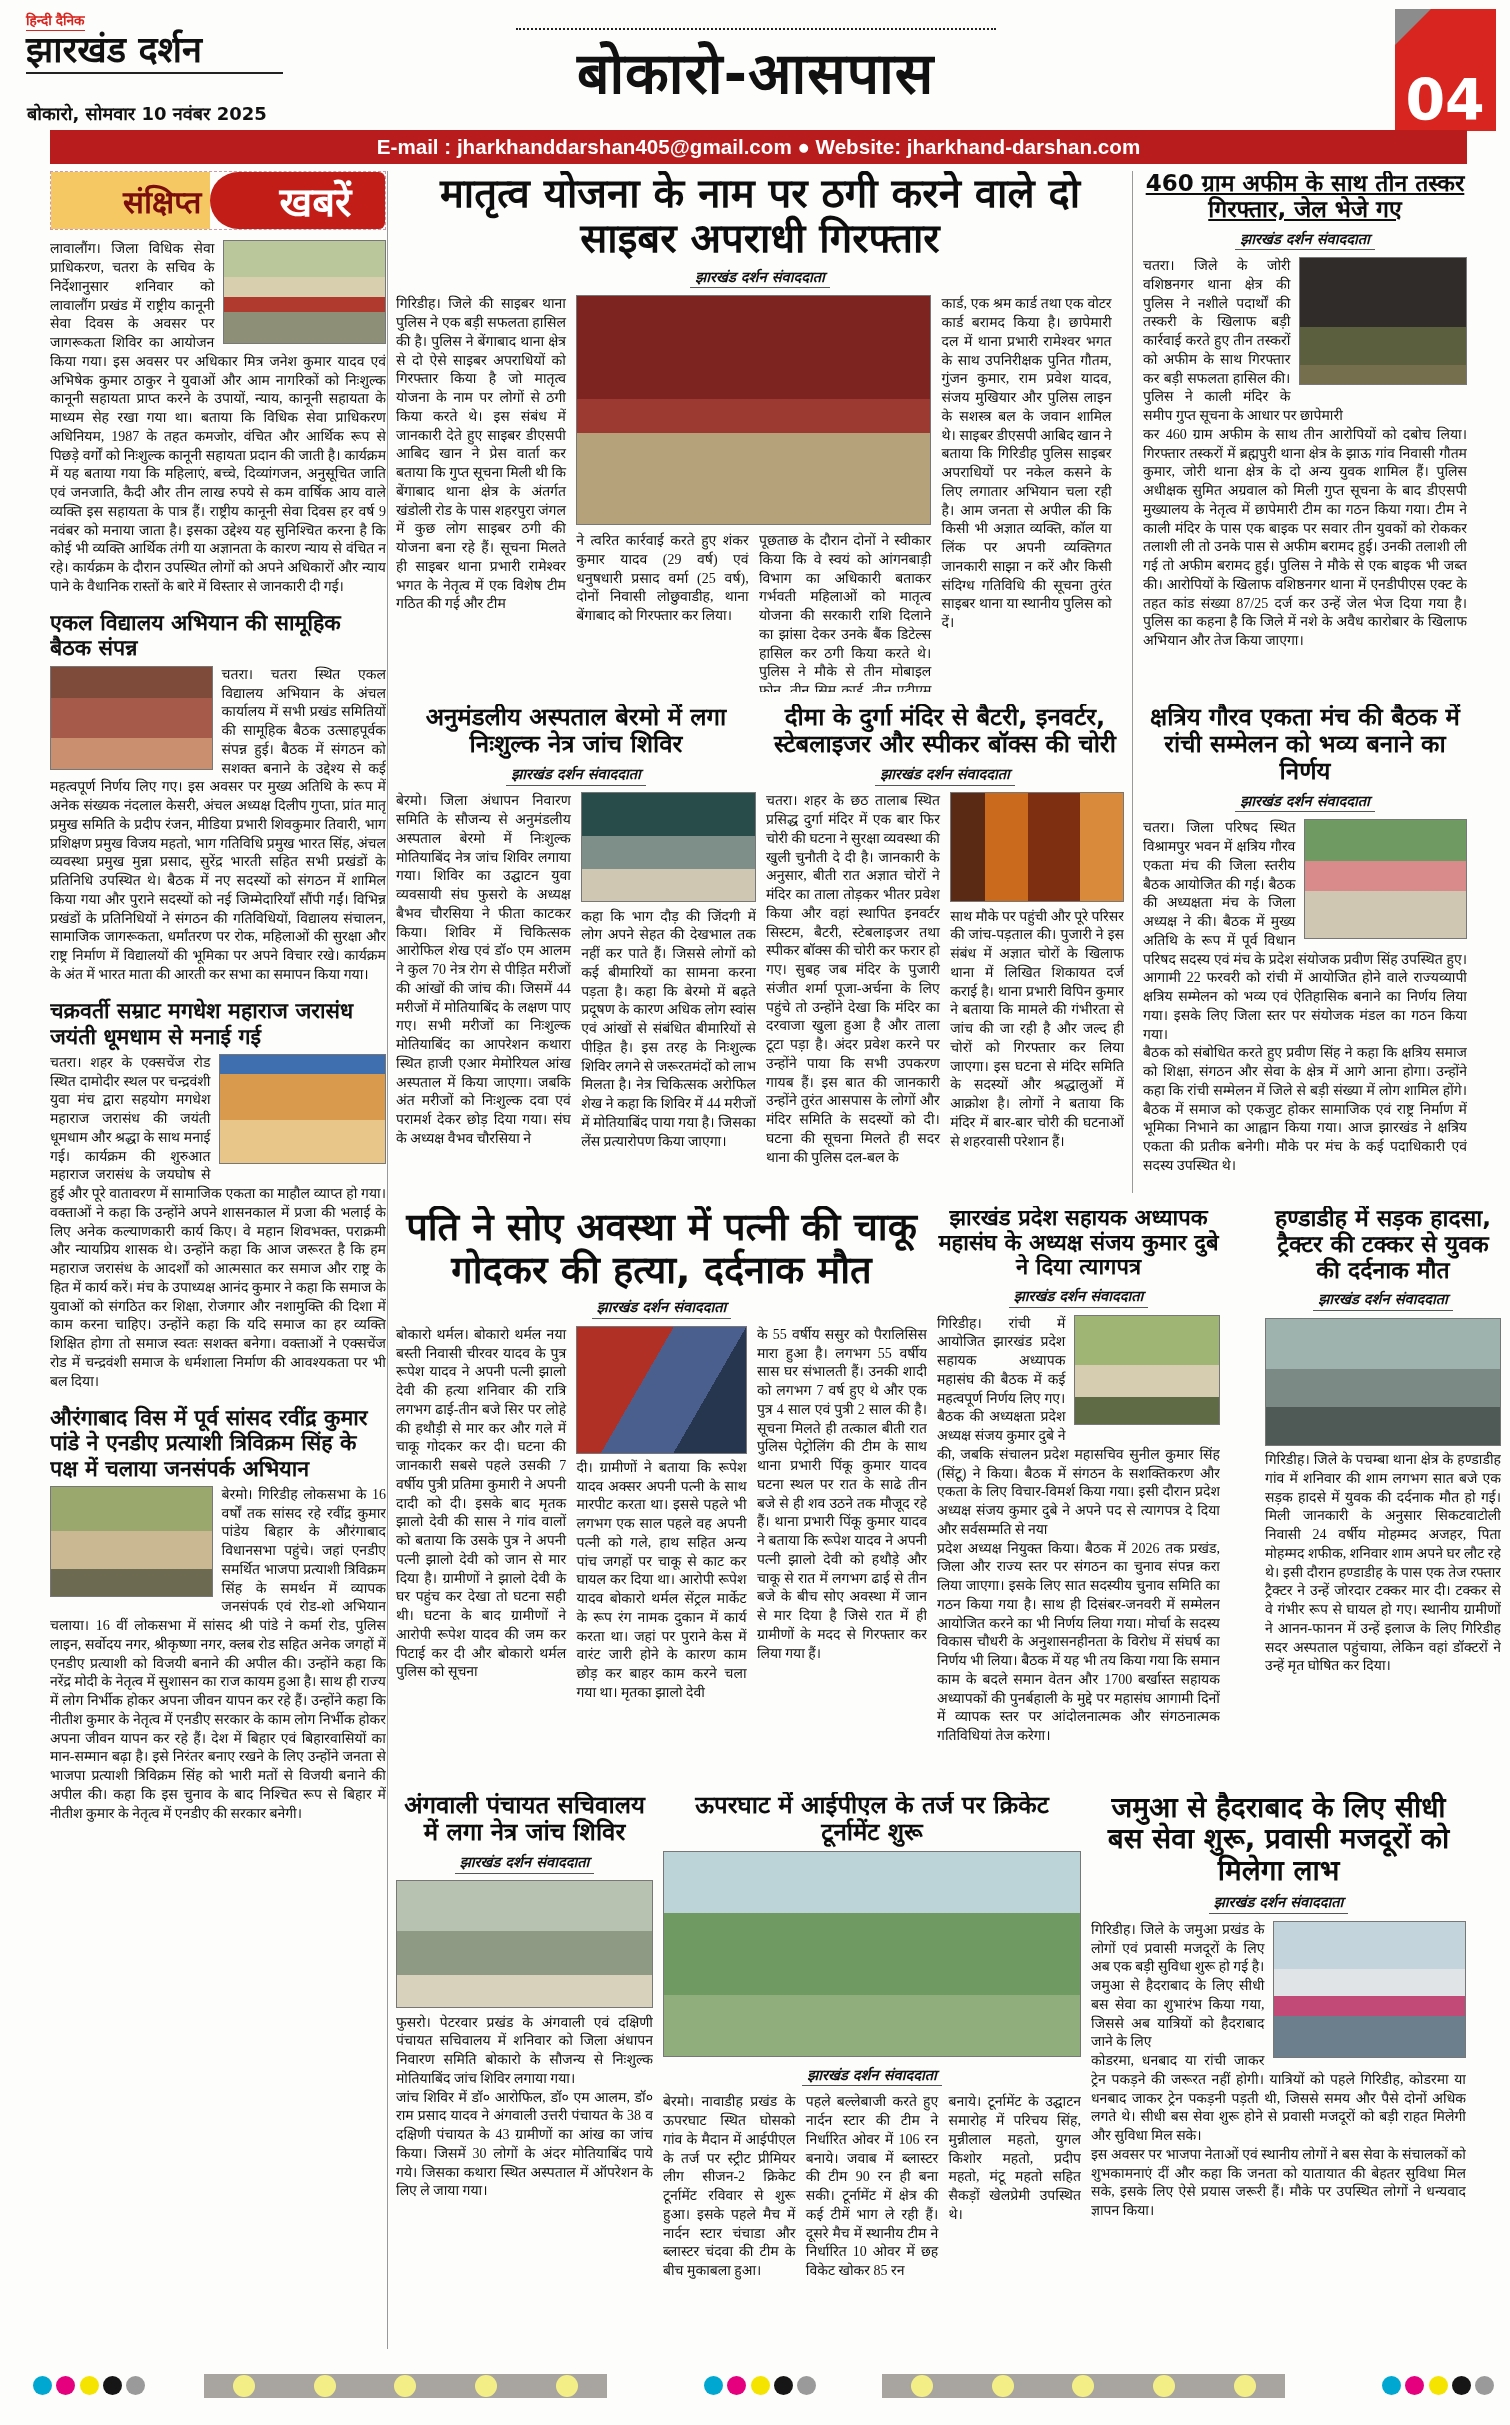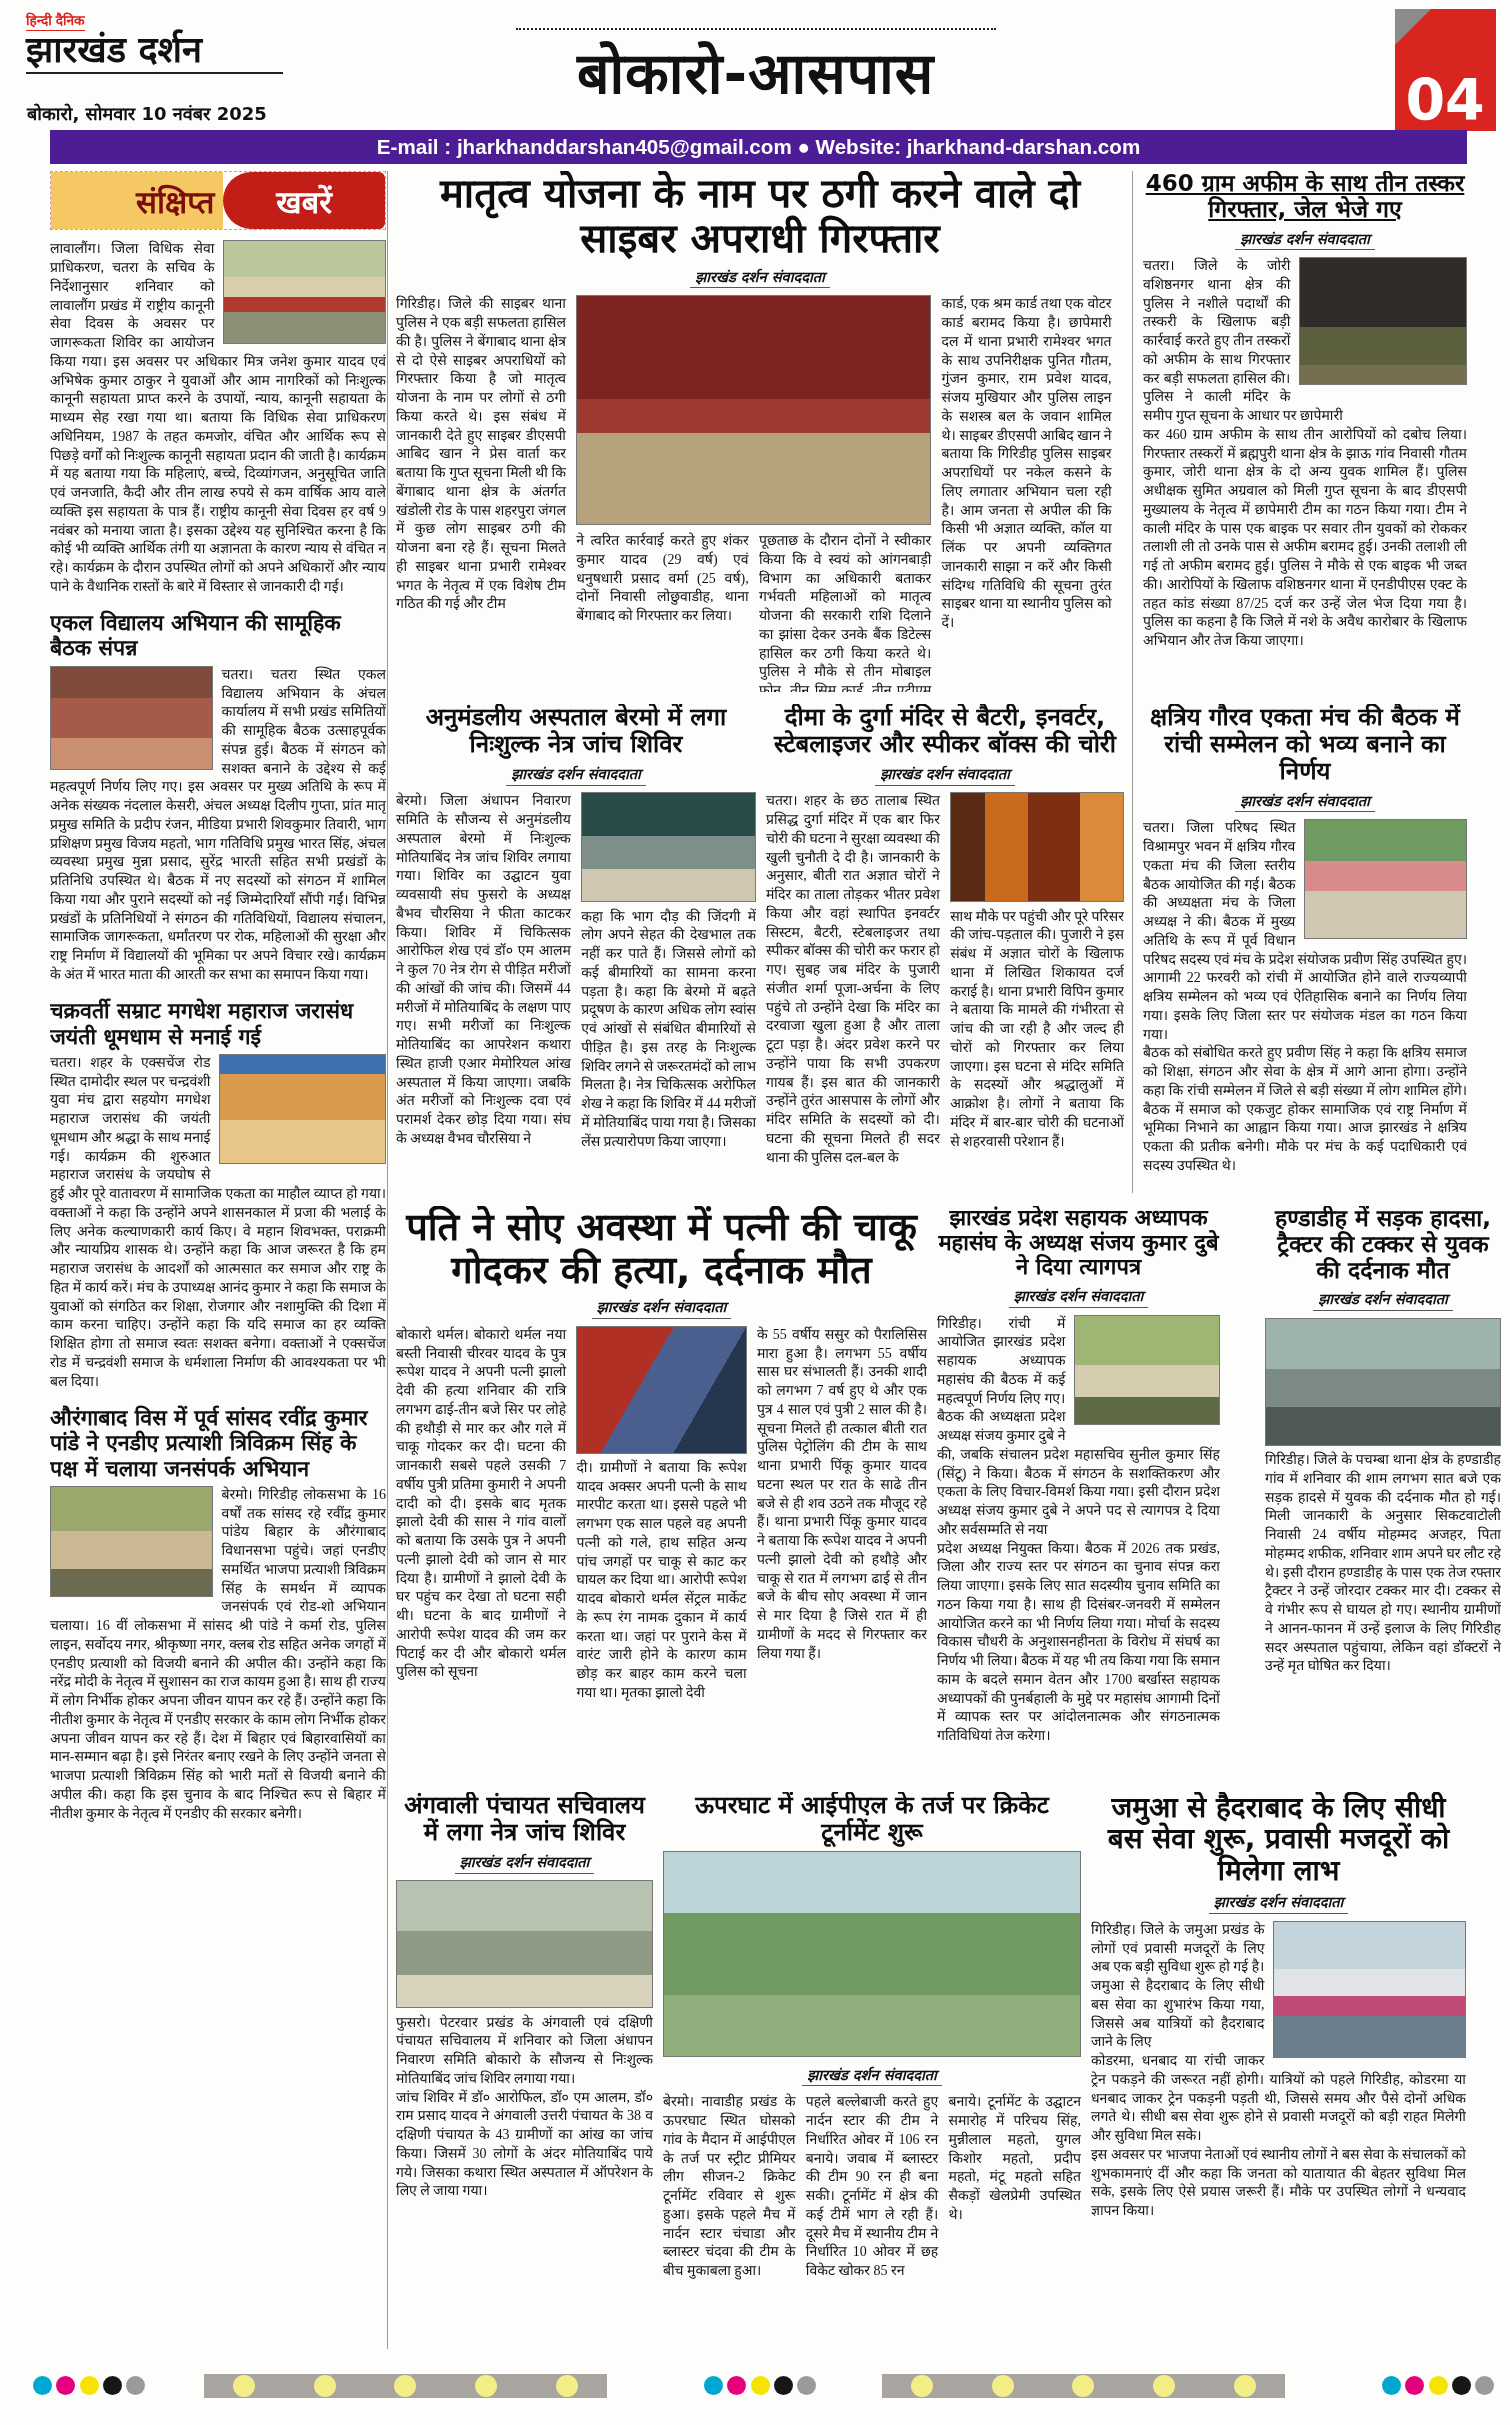--- a/index.html
+++ b/index.html
@@ -14,21 +14,21 @@
   .edition-date{position:absolute;left:27px;top:101px;font-weight:bold;font-size:18px;
                 font-family:"DejaVu Sans",sans-serif;}
   .section-title{position:absolute;left:0;right:0;top:24px;text-align:center;font-size:57px;
                  font-weight:bold;font-family:"DejaVu Sans",sans-serif;letter-spacing:0.9px;
                  border-top:2.6px dotted #222;width:480px;margin:4px auto;padding-top:1.7px;}
   .pagebox{position:absolute;right:15.4px;top:8.6px;width:101px;height:122px;background:#d8251f;}
   .pagebox .tri{position:absolute;left:0;top:0;width:0;height:0;
                 border-top:36px solid #8c8c8c;border-right:36px solid transparent;}
   .pagebox .num{position:absolute;bottom:1.7px;left:0;right:0;text-align:center;color:#fff;
                 font-family:"DejaVu Sans",sans-serif;font-weight:bold;font-size:57px;line-height:1;}
-  .contact-bar{position:absolute;left:50px;top:130px;width:1417px;height:34px;background:#4c1d95;
+  .contact-bar{position:absolute;left:50px;top:130px;width:1417px;height:34px;background:#b91c1c;
                color:#fff;font-family:"Liberation Sans",sans-serif;font-weight:bold;font-size:20.6px;
                display:flex;align-items:center;justify-content:center;}
   
   .rule-v{position:absolute;top:171px;bottom:77px;width:0.9px;background:#999;}
   .story{position:absolute;overflow:hidden;}
   .hl{font-family:"DejaVu Sans",sans-serif;font-weight:bold;text-align:center;line-height:1.12;
       margin:0 0 5.1px 0;color:#0d0d0d;}
   .hl-xl{font-size:40px;}
   .hl-lg{font-size:23px;text-decoration:underline;}
   .hl-md{font-size:24px;}
@@ -38,22 +38,22 @@
   .cols{display:flex;gap:10.3px;}
   .cols > *{flex:1;min-width:0;}
   .photo{border:0.9px solid #777;box-sizing:border-box;}
   .fr{float:right;margin:0 0 5.1px 8.6px;}
   .fl{float:left;margin:0 8.6px 5.1px 0;}
   
   .briefs{position:absolute;left:50px;top:171px;width:336px;height:2182px;overflow:hidden;}
   .snk{border:1.7px dashed #c9a;height:57px;display:flex;align-items:stretch;margin-bottom:10.3px;}
   .snk-y{flex:1;background:#f6c863;display:flex;align-items:center;justify-content:flex-end;
          padding-right:8.6px;color:#7a0d0d;font-family:"DejaVu Sans",sans-serif;font-weight:bold;font-size:31px;}
-  .snk-r{width:162px;background:#c21d17;border-radius:31px 6.9px 6.9px 31px;display:flex;align-items:center;
-         justify-content:center;color:#fff;font-family:"DejaVu Sans",sans-serif;font-weight:bold;font-size:31px;}
+  .snk-r{width:139px;background:#c21d17;border-radius:31px 6.9px 6.9px 31px;display:flex;align-items:center;
+         justify-content:center;color:#fff;font-family:"DejaVu Sans",sans-serif;font-weight:bold;font-size:40px;padding-left:36px;}
   .brief{margin-bottom:13.7px;}
   .brief-hl{font-family:"DejaVu Sans",sans-serif;font-weight:bold;font-size:21.4px;line-height:1.18;margin:0 0 5.1px 0;}
   
   .ph-legal{background:linear-gradient(180deg,#b9c79a 0 35%,#d8cfae 35% 55%,#b03a2e 55% 70%,#8d8f77 70% 100%);}
   .ph-ekal{background:linear-gradient(180deg,#7e4a3a 0 30%,#a65b4a 30% 70%,#c98f6e 70% 100%);}
   .ph-jara{background:linear-gradient(180deg,#3f6fae 0 18%,#d99a4e 18% 60%,#e8c68a 60% 100%);}
   .ph-nda{background:linear-gradient(180deg,#9aa86d 0 40%,#c9b892 40% 75%,#6d6a52 75% 100%);}
   .ph-cyber{background:linear-gradient(180deg,#7e2420 0 45%,#9c3a32 45% 60%,#b5a27a 60% 100%);}
   .ph-opium{background:linear-gradient(180deg,#2f2c2a 0 55%,#5b5f3d 55% 85%,#756f4e 85% 100%);}
   .ph-eye{background:linear-gradient(180deg,#274c49 0 40%,#7e8f8a 40% 70%,#cfc7b2 70% 100%);}

